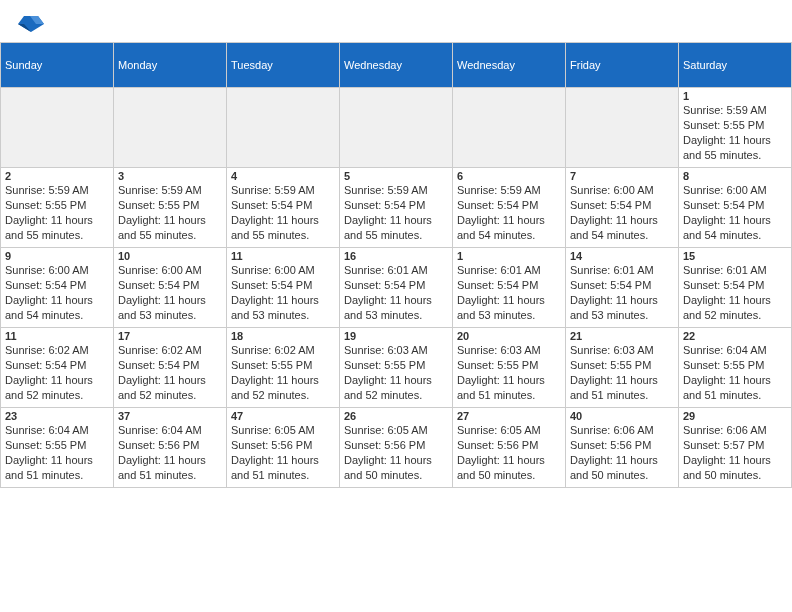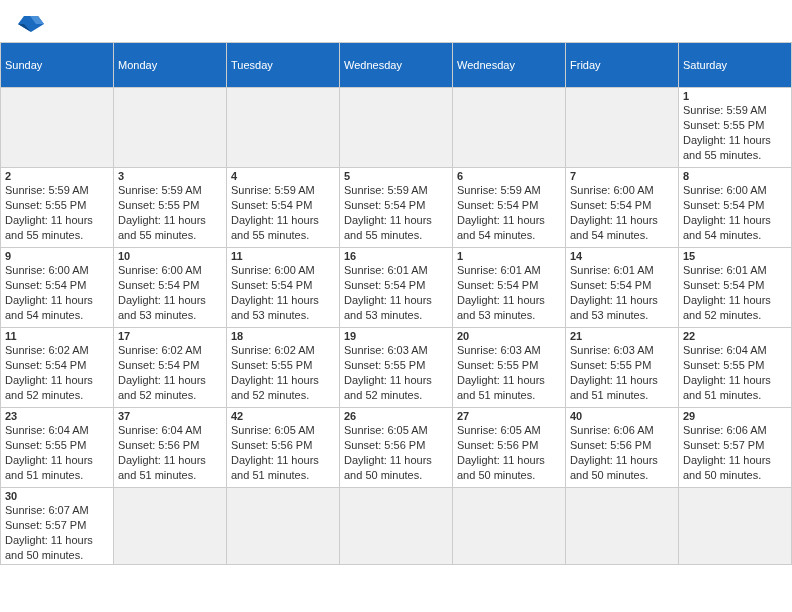--- a/index.html
+++ b/index.html
@@ -273,21 +273,21 @@
 and 51 minutes.</div>
           </td>
           <td>
             <span class="day-num">37</span>
             <div class="day-info" style="white-space: pre-line;">Sunrise: 6:04 AM
 Sunset: 5:56 PM
 Daylight: 11 hours
 and 51 minutes.</div>
           </td>
           <td>
-            <span class="day-num">42</span>
+            <span class="day-num">47</span>
             <div class="day-info" style="white-space: pre-line;">Sunrise: 6:05 AM
 Sunset: 5:56 PM
 Daylight: 11 hours
 and 51 minutes.</div>
           </td>
           <td>
             <span class="day-num">26</span>
             <div class="day-info" style="white-space: pre-line;">Sunrise: 6:05 AM
 Sunset: 5:56 PM
 Daylight: 11 hours
@@ -307,31 +307,16 @@
 Daylight: 11 hours
 and 50 minutes.</div>
           </td>
           <td>
             <span class="day-num">29</span>
             <div class="day-info" style="white-space: pre-line;">Sunrise: 6:06 AM
 Sunset: 5:57 PM
 Daylight: 11 hours
 and 50 minutes.</div>
           </td>
-        </tr>
-        <tr class="last-row">
-          <td>
-            <span class="day-num">30</span>
-            <div class="day-info" style="white-space: pre-line;">Sunrise: 6:07 AM
-Sunset: 5:57 PM
-Daylight: 11 hours
-and 50 minutes.</div>
-          </td>
-          <td class="empty"></td>
-          <td class="empty"></td>
-          <td class="empty"></td>
-          <td class="empty"></td>
-          <td class="empty"></td>
-          <td class="empty"></td>
         </tr>
       </tbody>
   </table>
 </div>
 
 </body></html>

